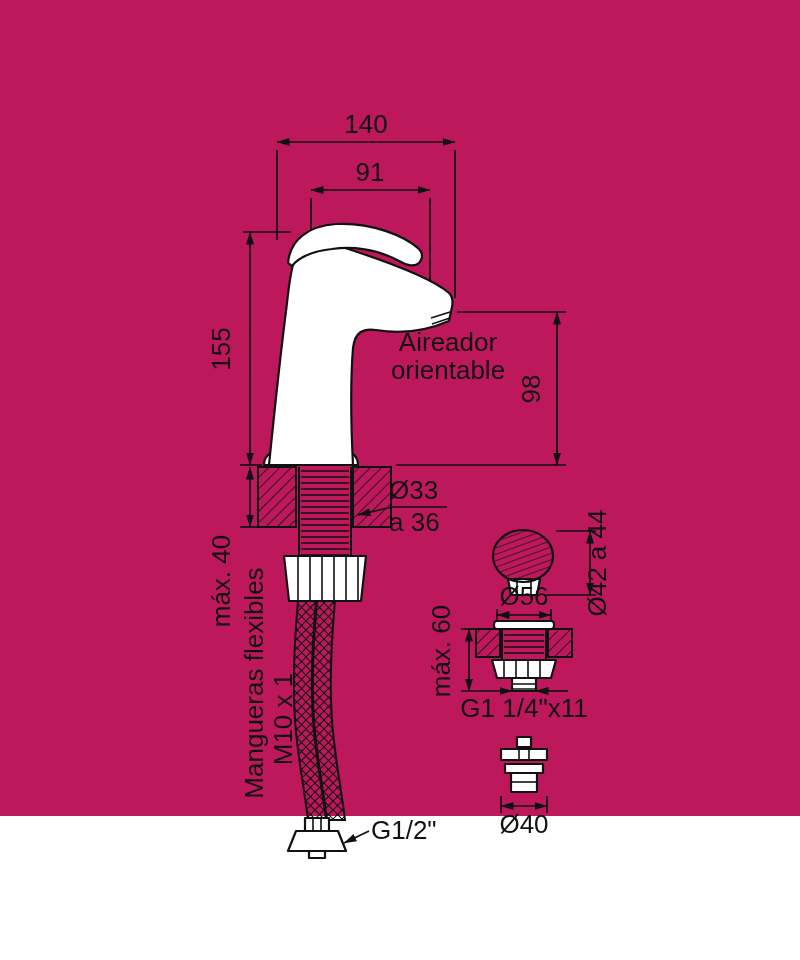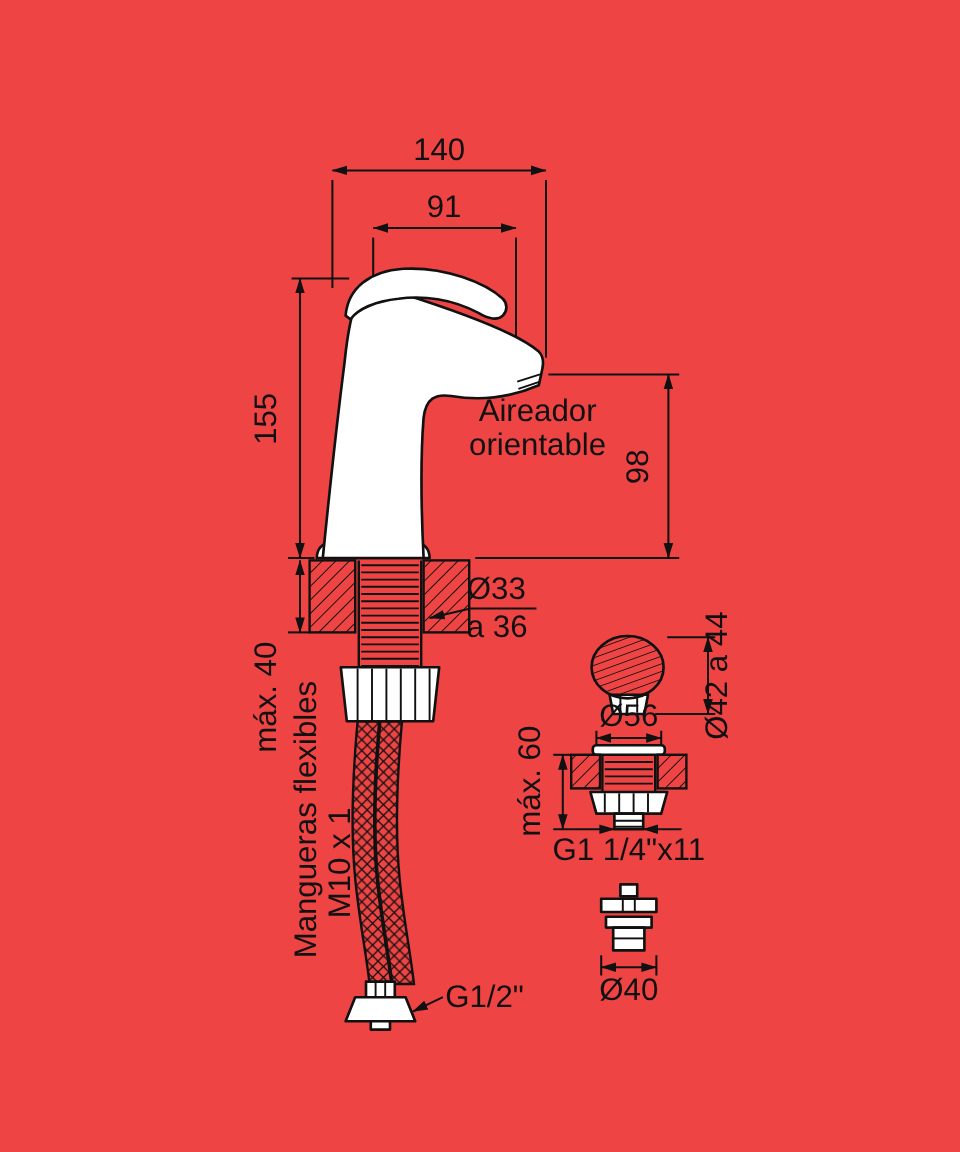--- a/index.html
+++ b/index.html
@@ -1,16 +1,16 @@
 <!DOCTYPE html>
 <html><head>
 <meta charset="utf-8">
 <style>
   html,body{margin:0;padding:0;background:#ffffff;width:800px;height:960px;overflow:hidden}
-  .stage{position:relative;width:800px;height:960px;background:#ef4444}
+  .stage{position:relative;width:800px;height:816px;background:#be185d}
   svg text{font-family:"Liberation Sans",sans-serif;fill:#111111}
   .lbl{font-size:26px}
   .out{fill:#ffffff;stroke:#111111;stroke-width:2.2;stroke-linejoin:round}
   .ln{fill:none;stroke:#111111;stroke-width:2}
   .dim{fill:none;stroke:#111111;stroke-width:1.7}
   .thin{fill:none;stroke:#111111;stroke-width:1.6}
   .hatchbox{fill:url(#hatch);stroke:#111111;stroke-width:2}
   .braidbox{fill:url(#braid);stroke:#111111;stroke-width:2}
 </style>
 </head>

